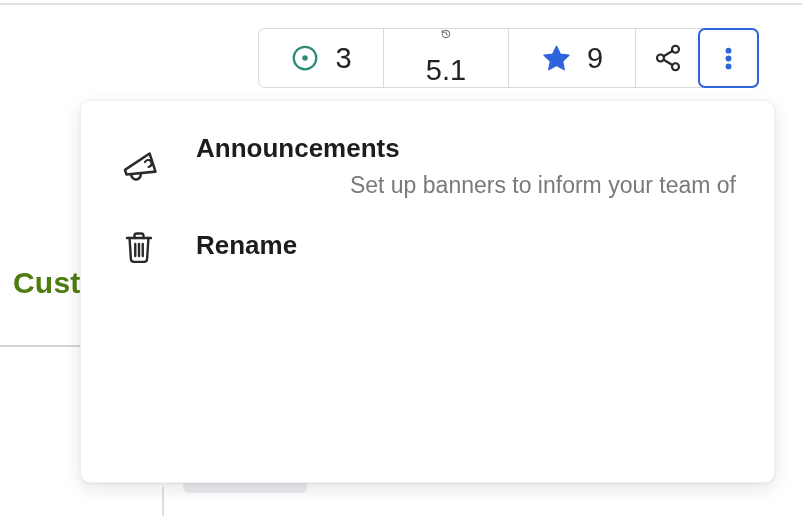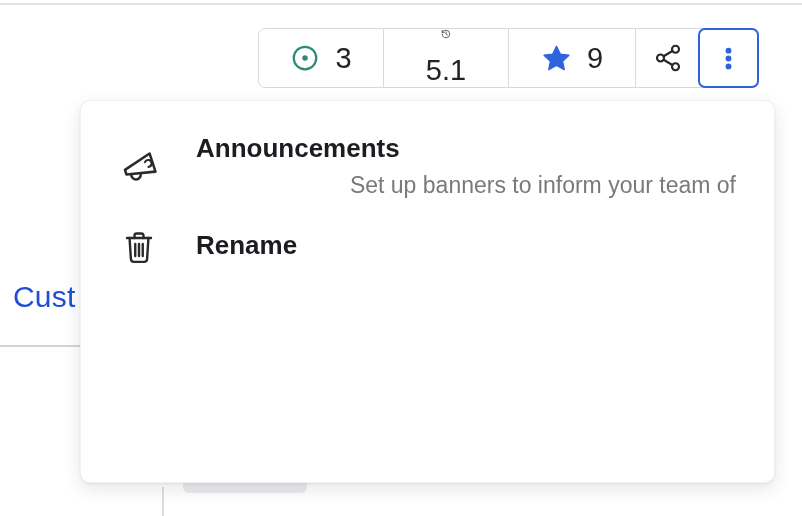--- a/index.html
+++ b/index.html
@@ -5,22 +5,22 @@
   html,body{margin:0;padding:0;background:#fff;}
   .stage{
     position:relative;width:802px;height:516px;background:#ffffff;
     overflow:hidden;font-family:"Liberation Sans","DejaVu Sans",sans-serif;
   }
   
   .top-rule{position:absolute;left:0;top:3px;width:802px;height:2px;background:#dfe1e4;}
 
   
   .bg-tab-label{
-    position:absolute;left:13px;top:280px;font-size:30px;color:#1d4ed8;
-    letter-spacing:.2px;z-index:1;white-space:nowrap;
+    position:absolute;left:13px;top:266px;font-size:30px;color:#4d7c0f;
+    letter-spacing:.2px;z-index:1;white-space:nowrap;font-weight:bold;
   }
   .bg-tab-underline{position:absolute;left:0;top:345px;width:92px;height:1.5px;background:#d2d4d8;z-index:1;}
   .bg-pill{position:absolute;left:183px;top:483px;width:124px;height:10px;background:#e9ebee;border-radius:0 0 6px 6px;z-index:2;}
   .bg-vline{position:absolute;left:162px;top:487px;width:2px;height:29px;background:#dcdee1;z-index:2;}
 
   
   .toolbar{
     position:absolute;left:258px;top:28px;height:60px;z-index:3;
     display:flex;align-items:stretch;background:#ffffff;
     border:1px solid #d9d9dc;border-radius:7px;box-sizing:border-box;

